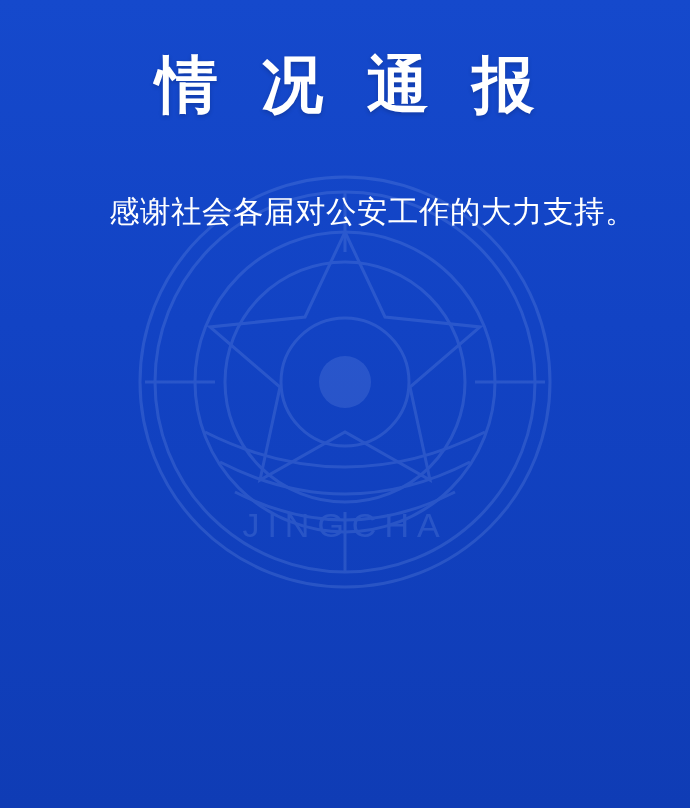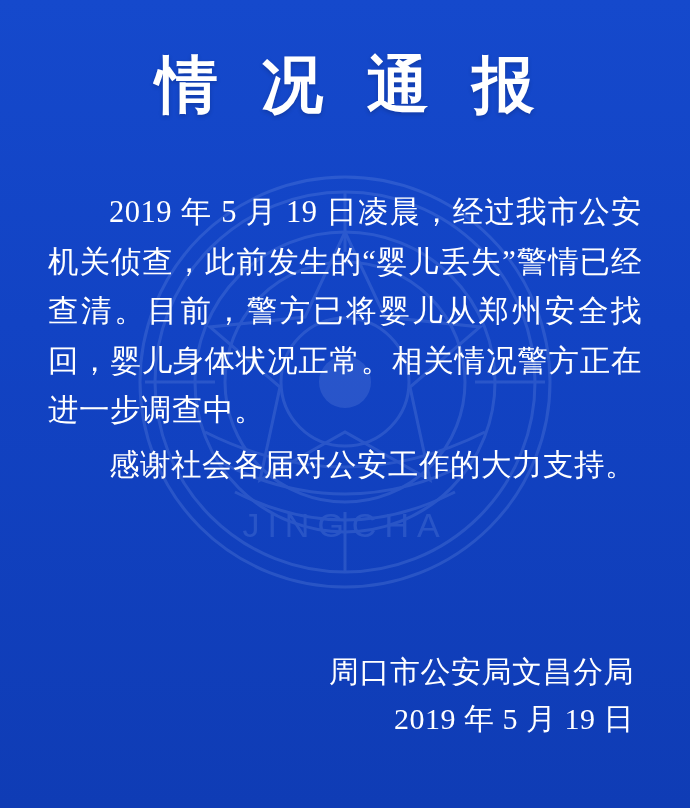--- a/index.html
+++ b/index.html
@@ -130,25 +130,20 @@
       </g>
       <text x="260" y="405" text-anchor="middle" font-family="Liberation Sans, sans-serif" font-size="34" letter-spacing="8" fill="#bcd2ff">JINGCHA</text>
     </svg>
   </div>
 
   <div class="content">
 
     <div class="title">情 况 通 报</div>
 
     <div class="body-block">
-      <p class="para">2019 年 5 月 19 日凌晨，经过我市公安机关侦查，此前发生的“婴儿丢失”警情已经查清。目前，警方已将婴儿从郑州安全找回，婴儿身体状况正常。相关情况警方正在进一步调查中。</p>
       <p class="para">感谢社会各届对公安工作的大力支持。</p>
     </div>
 
     <div class="spacer"></div>
 
-    <div class="signature">
-      <div class="sign-org">周口市公安局文昌分局</div>
-      <div class="sign-date">2019 年 5 月 19 日</div>
-    </div>
 
   </div>
 </div>
 
 </body></html>

